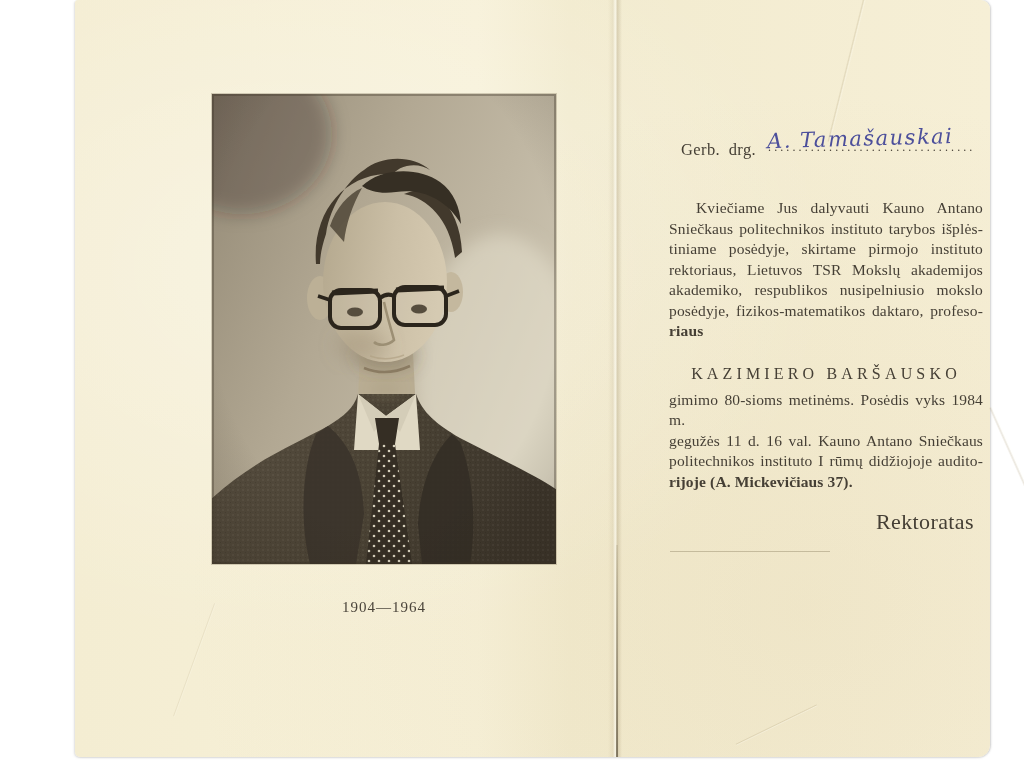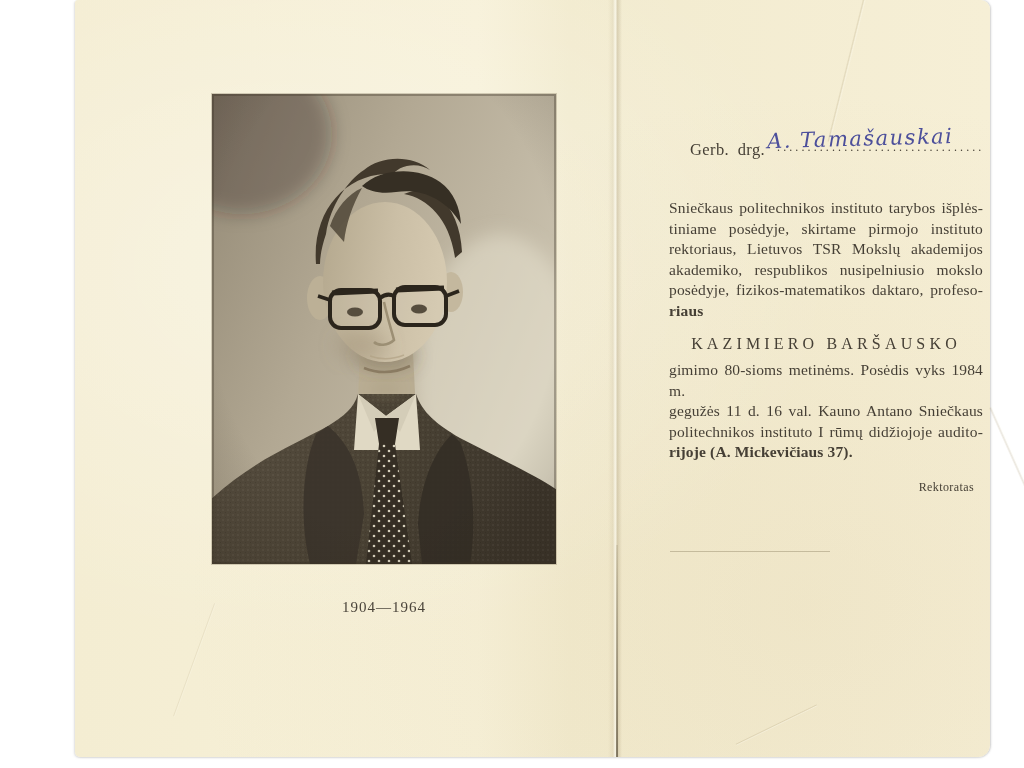--- a/index.html
+++ b/index.html
@@ -42,42 +42,42 @@
   }
   .photo svg{display:block;width:100%;height:100%;}
   .caption{
     position:absolute;left:137px;top:599px;width:344px;text-align:center;
     font-size:15px;letter-spacing:1px;color:#4a443a;
   }
 
   
   .rtext{position:absolute;left:594px;top:140px;width:314px;color:#453f35;}
   .salutation{position:relative;height:34px;white-space:nowrap;}
-  .sal-label{font-size:16.5px;word-spacing:4px;margin-left:21px;letter-spacing:0.4px;}
+  .sal-label{font-size:16.5px;word-spacing:4px;margin-left:12px;letter-spacing:0.4px;}
   .sal-dots{
     display:inline-block;margin-left:12px;width:208px;overflow:hidden;vertical-align:baseline;
     font-size:12px;letter-spacing:3.1px;color:#4a443a;
   }
   .handwriting{
     position:absolute;left:98px;top:-14px;width:236px;
     font-family:"DejaVu Serif", serif;font-style:italic;
     font-size:21px;color:#4c4f9b;letter-spacing:1.5px;transform:rotate(-1.6deg);
     white-space:nowrap;
   }
   .para{font-size:15.5px;line-height:20.5px;letter-spacing:0.15px;}
   .para1{margin-top:24px;}
   .para2{margin-top:0;}
   .jline{text-align:justify;text-align-last:justify;}
   .lline{text-align:left;font-weight:bold;}
   .indent{padding-left:27px;}
   .heading{
-    margin-top:14px;margin-bottom:7px;text-align:center;
+    margin-top:23px;margin-bottom:7px;text-align:center;
     font-size:16px;letter-spacing:0.26em;color:#453f35;
   }
-  .signature{margin-top:17px;text-align:right;padding-right:9px;font-size:12px;letter-spacing:0.4px;}
+  .signature{margin-top:17px;text-align:right;padding-right:9px;font-size:22px;letter-spacing:0.4px;}
 </style>
 </head>
 <body>
 
 <div class="stage">
   <div class="card">
 
     <div class="photo">
       <svg viewBox="0 0 344 470" preserveAspectRatio="none">
         <defs>
@@ -174,20 +174,21 @@
     </div>
     <div class="caption">1904—1964</div>
 
     <div class="rtext">
       <div class="salutation">
         <span class="sal-label">Gerb.  drg.</span><span class="sal-dots">....................................</span>
         <span class="handwriting">A. Tamašauskai</span>
       </div>
 
       <div class="para para1">
+        <div class="jline indent">Kviečiame Jus dalyvauti Kauno Antano</div>
         <div class="jline">Sniečkaus politechnikos instituto tarybos išplės-</div>
         <div class="jline">tiniame posėdyje, skirtame pirmojo instituto</div>
         <div class="jline">rektoriaus, Lietuvos TSR Mokslų akademijos</div>
         <div class="jline">akademiko, respublikos nusipelniusio mokslo</div>
         <div class="jline">posėdyje, fizikos-matematikos daktaro, profeso-</div>
         <div class="lline">riaus</div>
       </div>
 
       <div class="heading">KAZIMIERO BARŠAUSKO</div>
 

